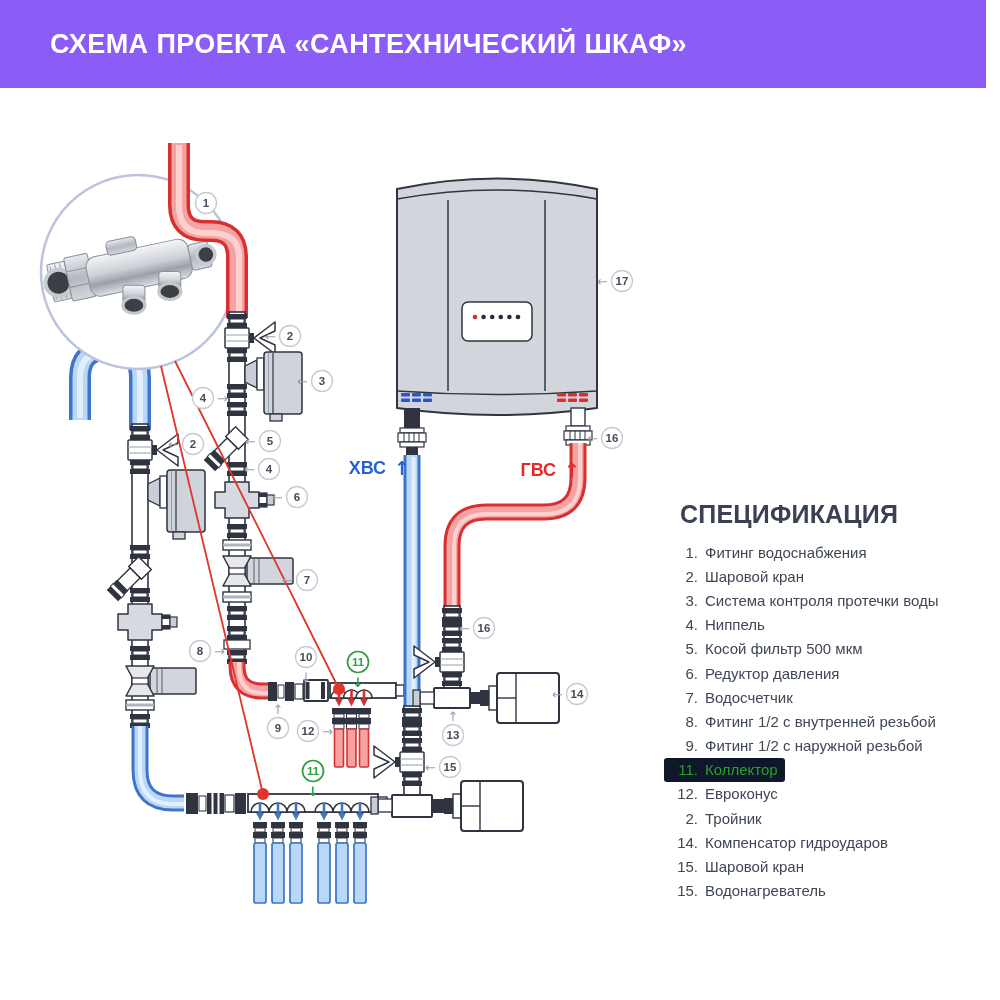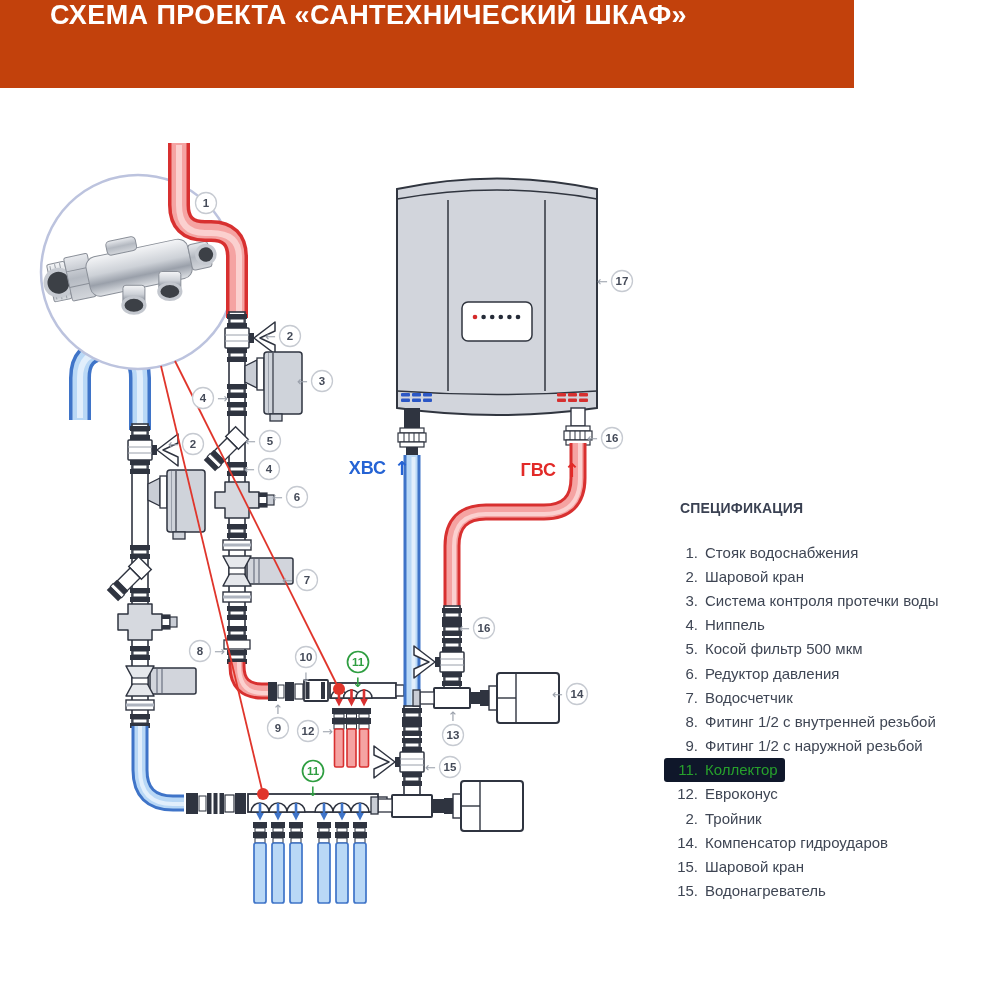--- a/index.html
+++ b/index.html
@@ -1,35 +1,35 @@
 <!DOCTYPE html>
 <html><head>
 <meta charset="utf-8">
 <style>
   html,body{margin:0;padding:0;background:#fff;}
   .stage{position:relative;width:1000px;height:1000px;background:#fff;overflow:hidden;
          font-family:"Liberation Sans","DejaVu Sans",sans-serif;}
-  .hdr{position:absolute;left:0;top:0;width:854px;height:88px;background:#c2410c;
-       display:flex;}
+  .hdr{position:absolute;left:0;top:0;width:986px;height:88px;background:#8b5cf6;
+       display:flex;align-items:center;}
   .hdr h1{margin:0 0 0 50px;color:#ffffff;font-size:27px;font-weight:700;letter-spacing:.4px;white-space:nowrap;}
   svg.diagram{position:absolute;left:0;top:0;width:1000px;height:1000px;}
   
   .pr1{stroke:#d83030;stroke-width:22;fill:none}.pr2{stroke:#f5a3a2;stroke-width:15;fill:none}.pr3{stroke:#fbd0cf;stroke-width:6;fill:none}
   .pb1{stroke:#3f74c8;stroke-width:22;fill:none}.pb2{stroke:#b9d8f6;stroke-width:15;fill:none}.pb3{stroke:#e2effc;stroke-width:6;fill:none}
   .pm1{stroke:#d83030;stroke-width:17;fill:none}.pm2{stroke:#f5a3a2;stroke-width:11;fill:none}.pm3{stroke:#fbd0cf;stroke-width:4;fill:none}
   .pc1{stroke:#3f74c8;stroke-width:17;fill:none}.pc2{stroke:#b9d8f6;stroke-width:11;fill:none}.pc3{stroke:#e2effc;stroke-width:4;fill:none}
   .bone{fill:#fff;stroke:#2f3440;stroke-width:1.6}
   .lblB{fill:#2563d4;font-weight:700;font-size:18px}
   .lblR{fill:#e22a28;font-weight:700;font-size:18px}
   .lblArr{font-family:"DejaVu Sans",sans-serif;font-weight:700;font-size:19px}
   .co-num{font-size:11.5px;font-weight:600;text-anchor:middle}
   .co-arr{font-family:"DejaVu Sans",sans-serif;font-size:13px;text-anchor:middle}
   
   .spec{position:absolute;left:664px;top:500px;width:336px;}
-  .spec-title{font-size:14px;font-weight:700;color:#3a4152;padding-left:16px;letter-spacing:.2px;}
+  .spec-title{font-size:25px;font-weight:700;color:#3a4152;padding-left:16px;letter-spacing:.2px;}
   .spec-rows{position:absolute;left:0;top:40px;width:336px;}
   .spec-row{display:flex;align-items:center;height:24.2px;width:fit-content;border-radius:3px;padding-right:7px;}
   .spec-num{width:34px;text-align:right;font-size:15px;color:#3f4654;flex:none;}
   .spec-label{margin-left:7px;font-size:15px;color:#3f4654;white-space:nowrap;}
 </style>
 </head>
 <body>
 
 <div class="stage">
 
@@ -437,21 +437,21 @@
           <text class="co-num" x="450" y="767" dominant-baseline="central" fill="#454b59">15</text>
         </g>
       </g>
   </svg>
 
   <div class="spec">
     <div class="spec-title">СПЕЦИФИКАЦИЯ</div>
     <div class="spec-rows" id="spec-rows">
         <div class="spec-row">
           <span class="spec-num">1.</span>
-          <span class="spec-label">Стояк водоснабжения</span>
+          <span class="spec-label">Фитинг водоснабжения</span>
         </div>
         <div class="spec-row">
           <span class="spec-num">2.</span>
           <span class="spec-label">Шаровой кран</span>
         </div>
         <div class="spec-row">
           <span class="spec-num">3.</span>
           <span class="spec-label">Система контроля протечки воды</span>
         </div>
         <div class="spec-row">

